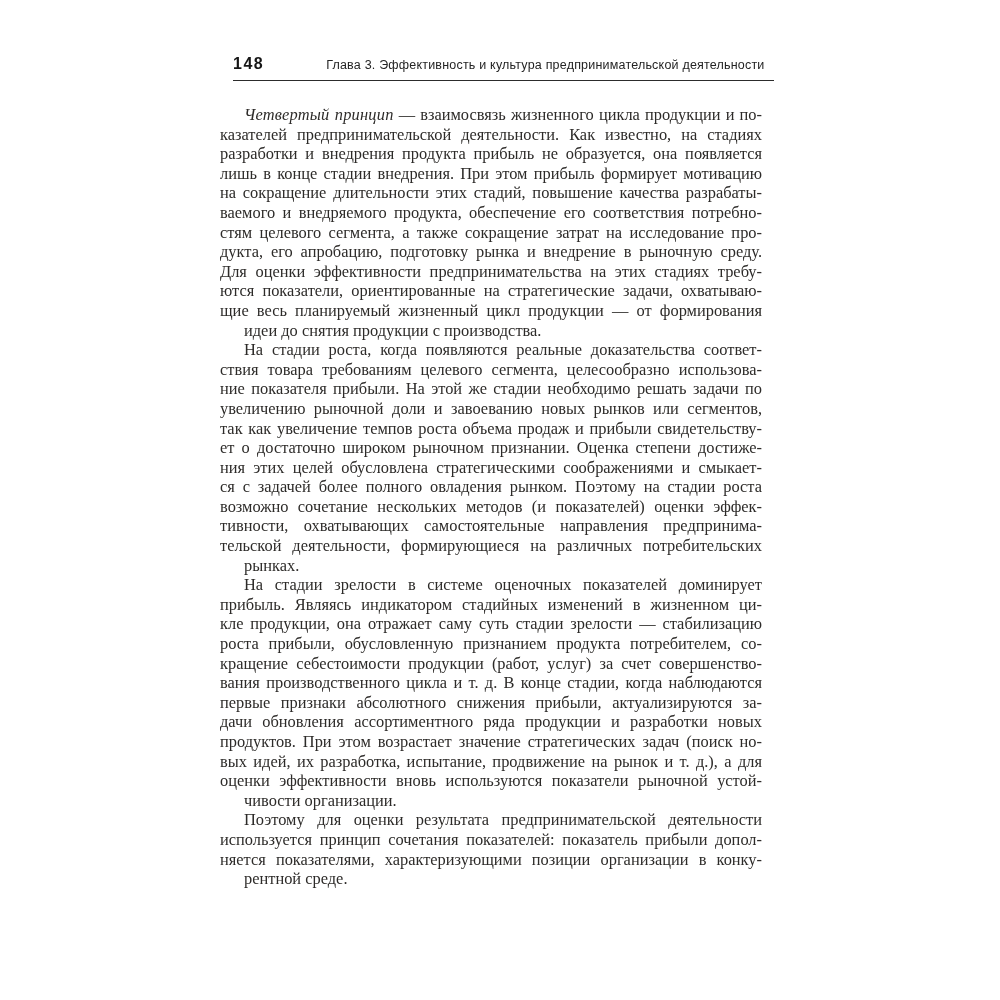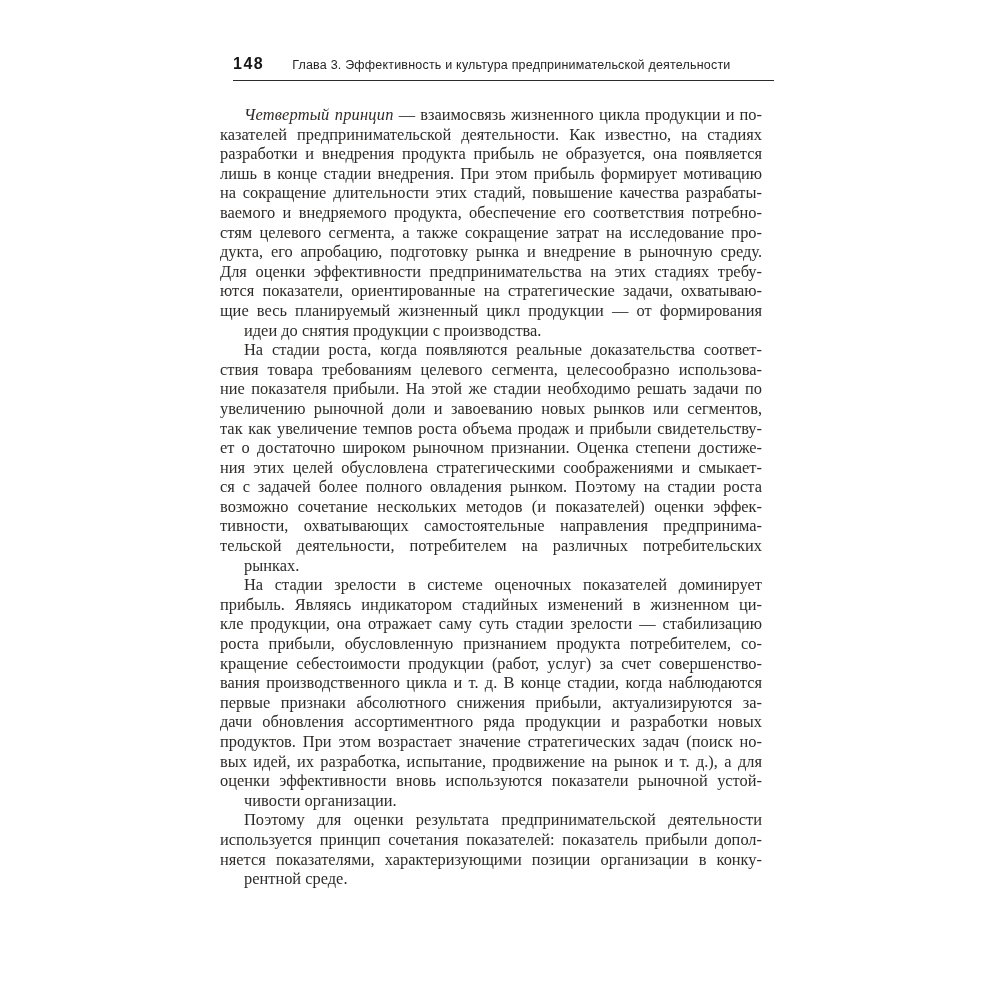--- a/index.html
+++ b/index.html
@@ -25,21 +25,21 @@
     font-family: "Liberation Sans", sans-serif;
     color: #1e1e1e;
   }
   .page-number {
     font-size: 16px;
     font-weight: 700;
     letter-spacing: 1.5px;
     color: #161616;
   }
   .chapter-title {
-    margin-left: 28px;
+    margin-left: 62px;
     font-size: 12.5px;
     letter-spacing: 0.2px;
     color: #242424;
     white-space: nowrap;
   }
   .head-rule {
     position: absolute;
     left: 233px;
     top: 80px;
     width: 541px;
@@ -102,21 +102,21 @@
         <div class="line first">На стадии роста, когда появляются реальные доказательства соответ-</div>
         <div class="line">ствия товара требованиям целевого сегмента, целесообразно использова-</div>
         <div class="line">ние показателя прибыли. На этой же стадии необходимо решать задачи по</div>
         <div class="line">увеличению рыночной доли и завоеванию новых рынков или сегментов,</div>
         <div class="line">так как увеличение темпов роста объема продаж и прибыли свидетельству-</div>
         <div class="line">ет о достаточно широком рыночном признании. Оценка степени достиже-</div>
         <div class="line">ния этих целей обусловлена стратегическими соображениями и смыкает-</div>
         <div class="line">ся с задачей более полного овладения рынком. Поэтому на стадии роста</div>
         <div class="line">возможно сочетание нескольких методов (и показателей) оценки эффек-</div>
         <div class="line">тивности, охватывающих самостоятельные направления предпринима-</div>
-        <div class="line">тельской деятельности, потребителем на различных потребительских</div>
+        <div class="line">тельской деятельности, формирующиеся на различных потребительских</div>
         <div class="line last">рынках.</div>
       </div>
       <div class="paragraph">
         <div class="line first">На стадии зрелости в системе оценочных показателей доминирует</div>
         <div class="line">прибыль. Являясь индикатором стадийных изменений в жизненном ци-</div>
         <div class="line">кле продукции, она отражает саму суть стадии зрелости — стабилизацию</div>
         <div class="line">роста прибыли, обусловленную признанием продукта потребителем, со-</div>
         <div class="line">кращение себестоимости продукции (работ, услуг) за счет совершенство-</div>
         <div class="line">вания производственного цикла и т. д. В конце стадии, когда наблюдаются</div>
         <div class="line">первые признаки абсолютного снижения прибыли, актуализируются за-</div>

